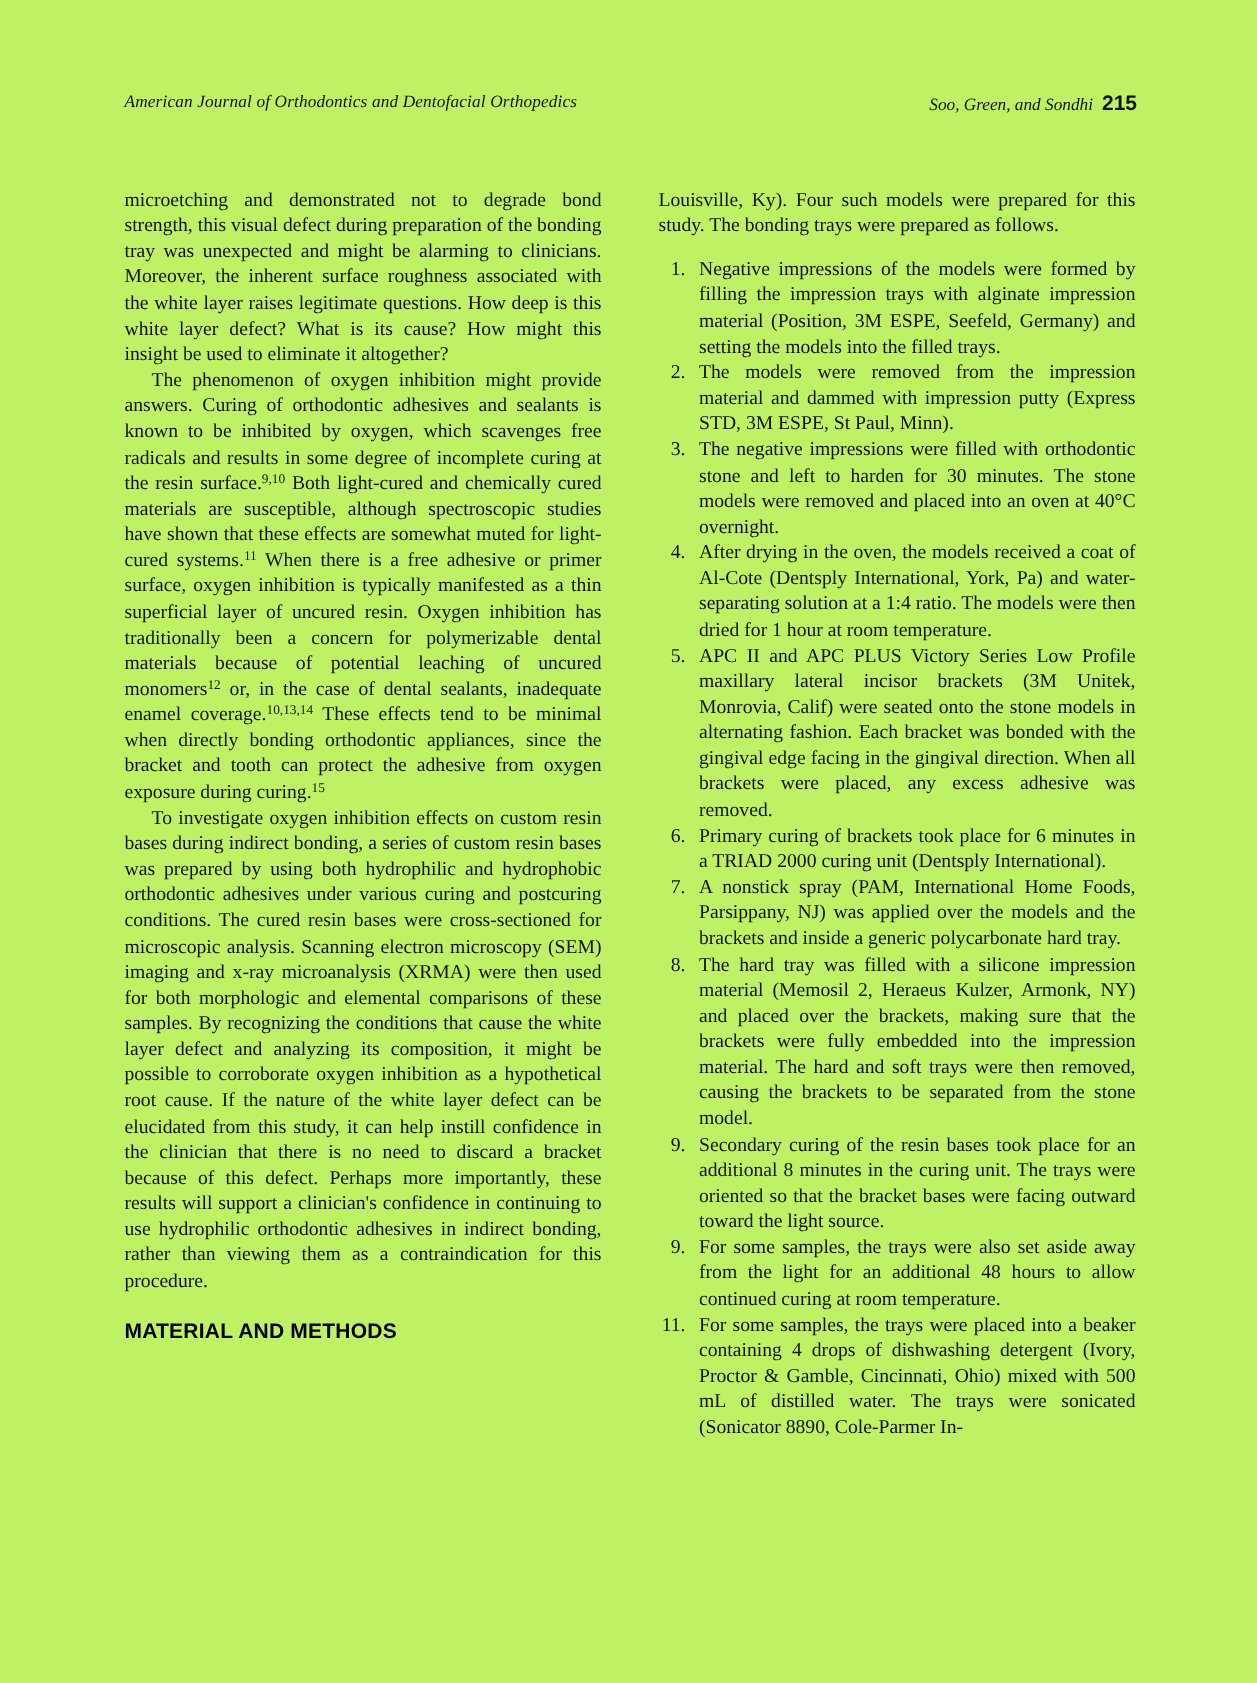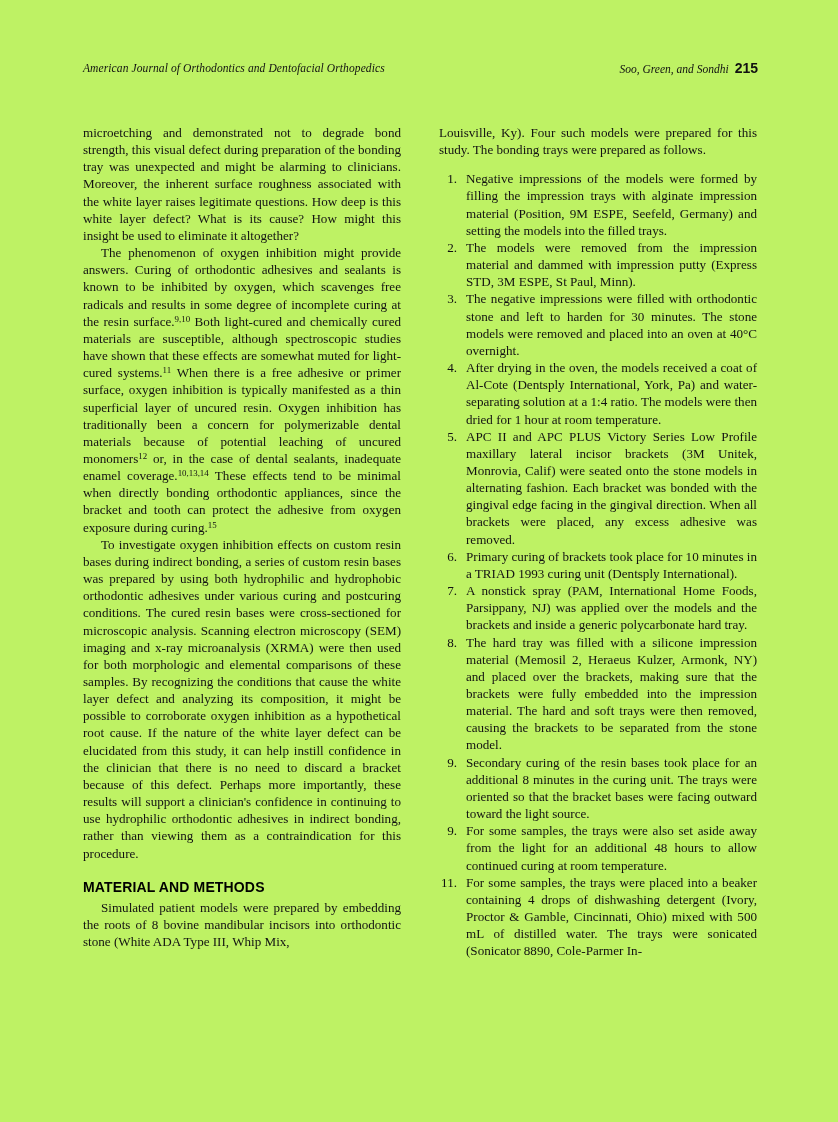--- a/index.html
+++ b/index.html
@@ -149,54 +149,53 @@
     <div class="col">
 
       <p class="body">microetching and demonstrated not to degrade bond strength, this visual defect during preparation of the bonding tray was unexpected and might be alarming to clinicians. Moreover, the inherent surface roughness associated with the white layer raises legitimate questions. How deep is this white layer defect? What is its cause? How might this insight be used to eliminate it altogether?</p>
 
       <p class="body indent"><span>The phenomenon of oxygen inhibition might provide answers. Curing of orthodontic adhesives and sealants is known to be inhibited by oxygen, which scavenges free radicals and results in some degree of incomplete curing at the resin surface.</span><sup>9,10</sup><span> Both light-cured and chemically cured materials are susceptible, although spectroscopic studies have shown that these effects are somewhat muted for light-cured systems.</span><sup>11</sup><span> When there is a free adhesive or primer surface, oxygen inhibition is typically manifested as a thin superficial layer of uncured resin. Oxygen inhibition has traditionally been a concern for polymerizable dental materials because of potential leaching of uncured monomers</span><sup>12</sup><span> or, in the case of dental sealants, inadequate enamel coverage.</span><sup>10,13,14</sup><span> These effects tend to be minimal when directly bonding orthodontic appliances, since the bracket and tooth can protect the adhesive from oxygen exposure during curing.</span><sup>15</sup></p>
 
       <p class="body indent">To investigate oxygen inhibition effects on custom resin bases during indirect bonding, a series of custom resin bases was prepared by using both hydrophilic and hydrophobic orthodontic adhesives under various curing and postcuring conditions. The cured resin bases were cross-sectioned for microscopic analysis. Scanning electron microscopy (SEM) imaging and x-ray microanalysis (XRMA) were then used for both morphologic and elemental comparisons of these samples. By recognizing the conditions that cause the white layer defect and analyzing its composition, it might be possible to corroborate oxygen inhibition as a hypothetical root cause. If the nature of the white layer defect can be elucidated from this study, it can help instill confidence in the clinician that there is no need to discard a bracket because of this defect. Perhaps more importantly, these results will support a clinician's confidence in continuing to use hydrophilic orthodontic adhesives in indirect bonding, rather than viewing them as a contraindication for this procedure.</p>
 
       <h2 class="section-heading">MATERIAL AND METHODS</h2>
 
-      <p class="body indent">Simulated patient models were prepared by embedding the roots of 8 bovine mandibular incisors into orthodontic stone (White ADA Type III, Whip Mix,</p>
 
     </div>
 
     <div class="col">
 
       <p class="body">Louisville, Ky). Four such models were prepared for this study. The bonding trays were prepared as follows.</p>
 
       <div class="list-gap"></div>
 
       <ol class="proc-list">
         <li>
           <span class="li-num">1.</span>
-          <span class="li-text">Negative impressions of the models were formed by filling the impression trays with alginate impression material (Position, 9M ESPE, Seefeld, Germany) and setting the models into the filled trays.</span>
+          <span class="li-text">Negative impressions of the models were formed by filling the impression trays with alginate impression material (Position, 3M ESPE, Seefeld, Germany) and setting the models into the filled trays.</span>
         </li>
         <li>
           <span class="li-num">2.</span>
           <span class="li-text">The models were removed from the impression material and dammed with impression putty (Express STD, 3M ESPE, St Paul, Minn).</span>
         </li>
         <li>
           <span class="li-num">3.</span>
           <span class="li-text">The negative impressions were filled with orthodontic stone and left to harden for 30 minutes. The stone models were removed and placed into an oven at 40°C overnight.</span>
         </li>
         <li>
           <span class="li-num">4.</span>
           <span class="li-text">After drying in the oven, the models received a coat of Al-Cote (Dentsply International, York, Pa) and water-separating solution at a 1:4 ratio. The models were then dried for 1 hour at room temperature.</span>
         </li>
         <li>
           <span class="li-num">5.</span>
           <span class="li-text">APC II and APC PLUS Victory Series Low Profile maxillary lateral incisor brackets (3M Unitek, Monrovia, Calif) were seated onto the stone models in alternating fashion. Each bracket was bonded with the gingival edge facing in the gingival direction. When all brackets were placed, any excess adhesive was removed.</span>
         </li>
         <li>
           <span class="li-num">6.</span>
-          <span class="li-text">Primary curing of brackets took place for 10 minutes in a TRIAD 1993 curing unit (Dentsply International).</span>
+          <span class="li-text">Primary curing of brackets took place for 6 minutes in a TRIAD 2000 curing unit (Dentsply International).</span>
         </li>
         <li>
           <span class="li-num">7.</span>
           <span class="li-text">A nonstick spray (PAM, International Home Foods, Parsippany, NJ) was applied over the models and the brackets and inside a generic polycarbonate hard tray.</span>
         </li>
         <li>
           <span class="li-num">8.</span>
           <span class="li-text">The hard tray was filled with a silicone impression material (Memosil 2, Heraeus Kulzer, Armonk, NY) and placed over the brackets, making sure that the brackets were fully embedded into the impression material. The hard and soft trays were then removed, causing the brackets to be separated from the stone model.</span>
         </li>
         <li>

